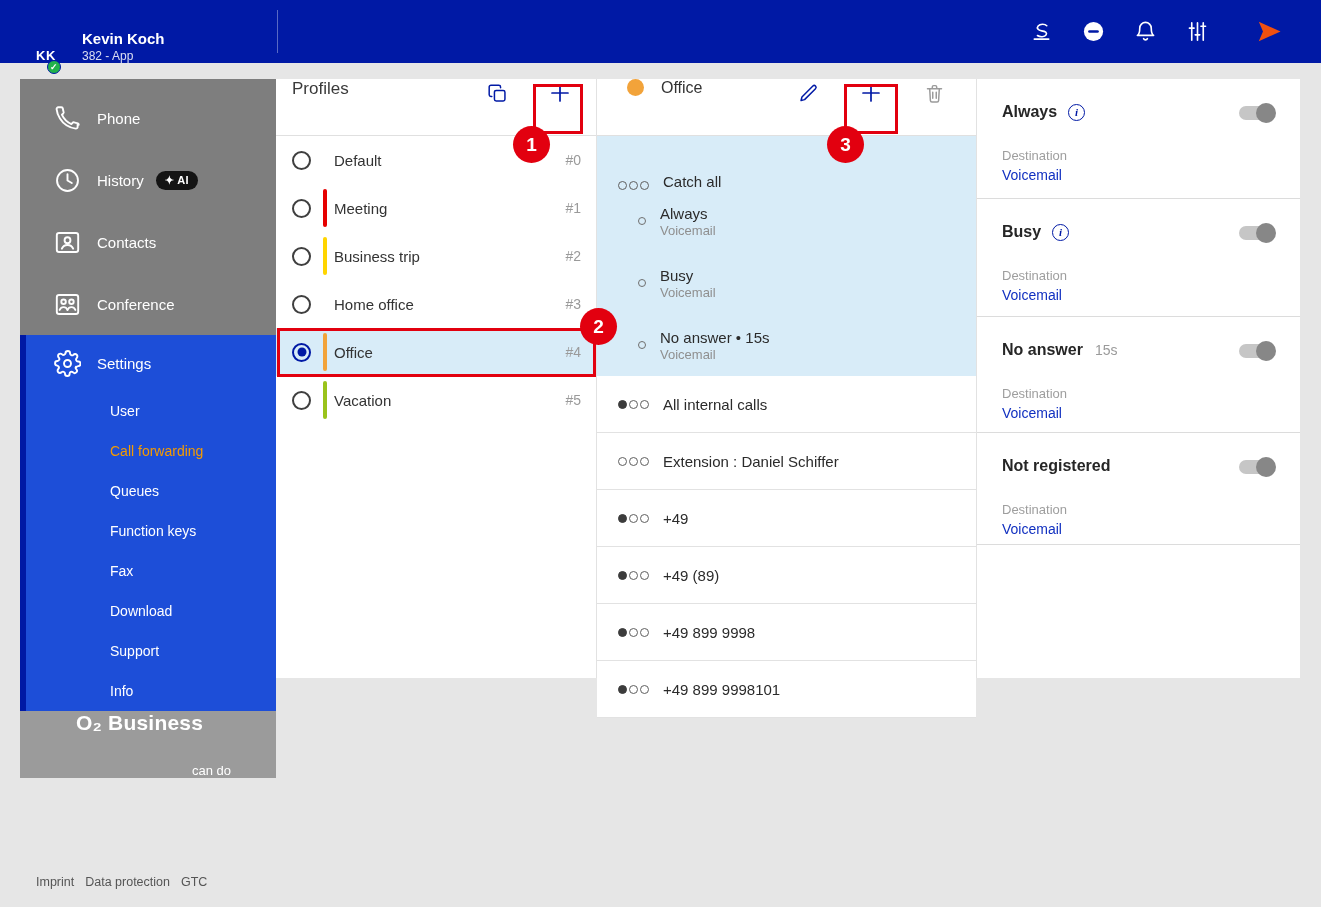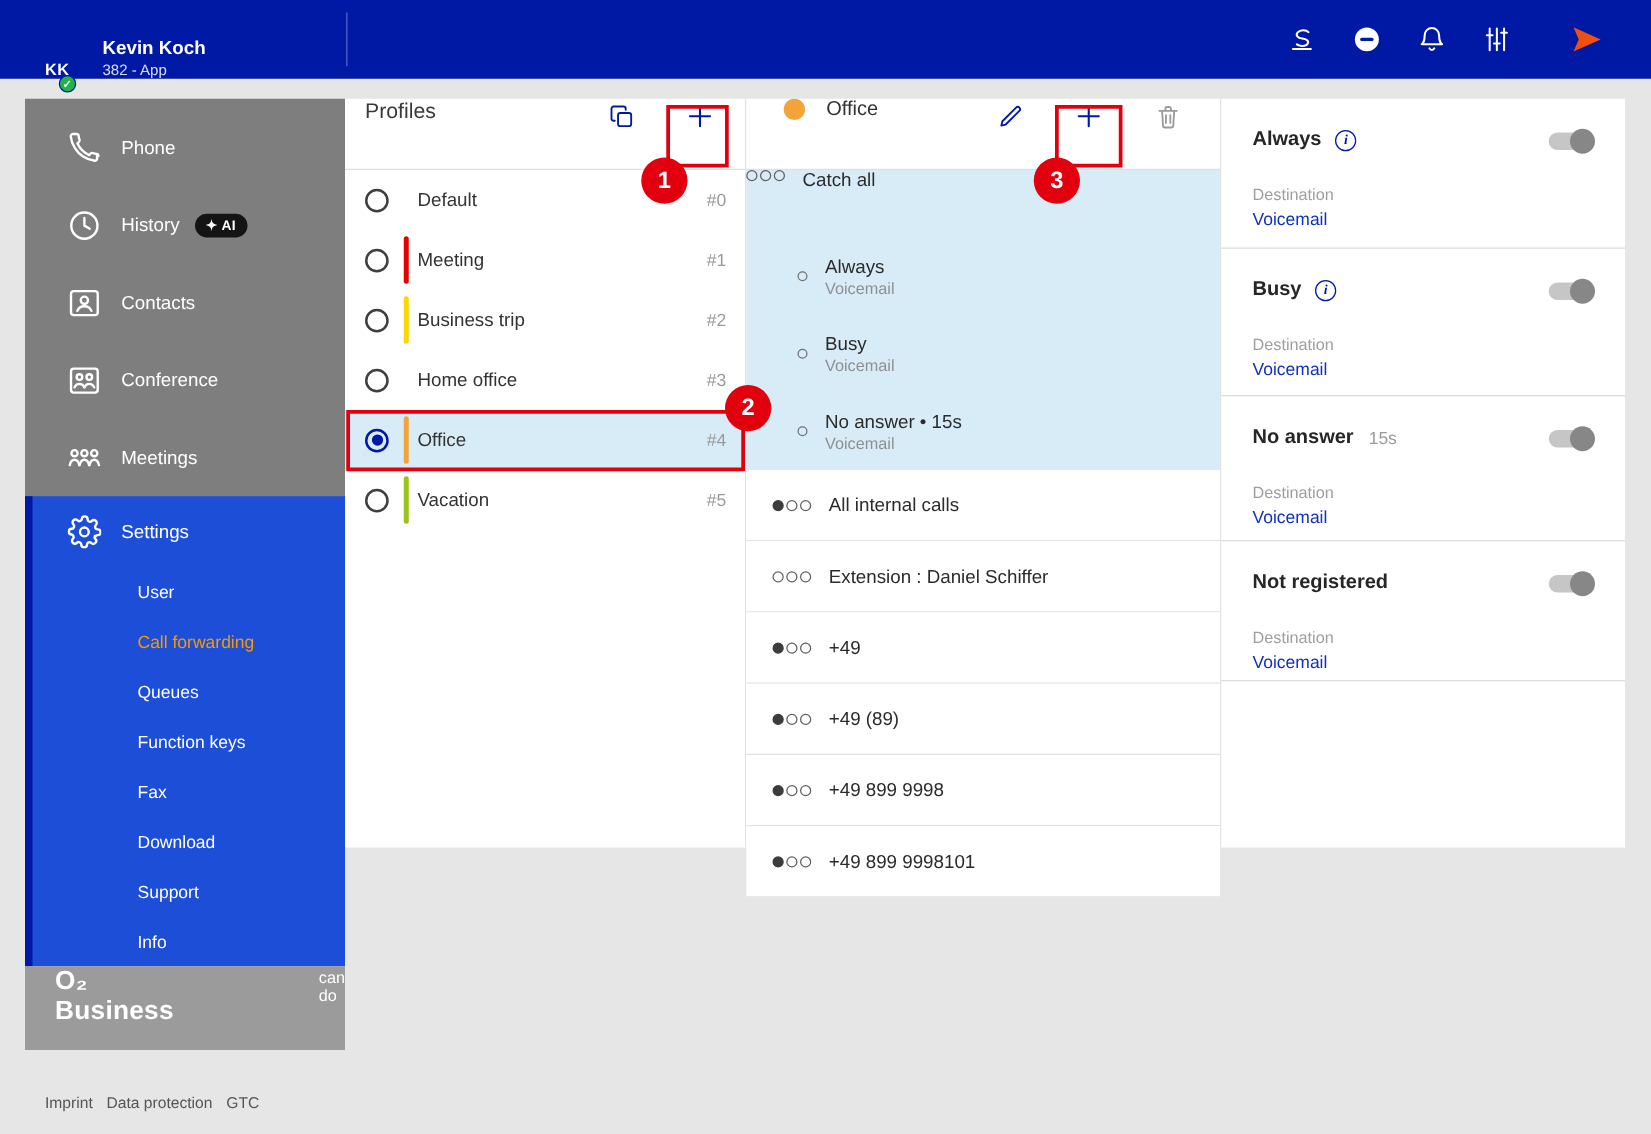--- a/index.html
+++ b/index.html
@@ -30,21 +30,21 @@
   .sidebar{width:256px;background:#7e7e7e;display:flex;flex-direction:column;color:#fff;flex:none}
   .nav-list{padding-top:8px}
   .nav-item{height:62px;display:flex;align-items:center;padding-left:34px;cursor:pointer;font-size:15px;flex:none}
   .nav-icon{width:27px;height:27px;margin-right:16px;flex:none;display:flex}
   .nav-icon svg{width:100%;height:100%}
   .ai-badge{margin-left:12px;background:#141414;border-radius:11px;padding:3px 9px;font-size:11px;font-weight:700;letter-spacing:.3px}
   .settings-block{background:#1d4ed8;border-left:6px solid #0019a5;flex:none}
   .settings-block .nav-item{height:56px;padding-left:28px}
   .subnav-item{height:40px;display:flex;align-items:center;padding-left:84px;font-size:14px;cursor:pointer;color:#fff}
   .subnav-item.active{color:#f59b00}
-  .sidebar-logo{margin-top:auto;height:67px;background:#9b9b9b;display:flex;flex-direction:row;justify-content:flex-end;padding-left:56px;flex:none}
+  .sidebar-logo{margin-top:auto;height:67px;background:#9b9b9b;display:flex;flex-direction:column;justify-content:space-between;padding-left:56px;flex:none}
   .logo-brand{font-size:21px;font-weight:700;letter-spacing:.2px}
   .logo-tagline{font-size:13px;margin-left:116px;margin-top:1px}
 
   
   .col{background:#fff;flex:none;position:relative}
   .col-profiles{width:321px;border-right:1px solid #e2e2e2}
   .col-detail{width:380px;border-right:1px solid #e2e2e2}
   .col-forwarding{width:323px}
 
   .col-header{height:57px;display:flex;align-items:flex-start;border-bottom:1px solid #e0e0e0;padding:0 22px 0 16px}
@@ -64,21 +64,21 @@
   .profile-row.selected .radio{border-color:#0019a5}
   .profile-row.selected .radio::after{content:"";position:absolute;left:50%;top:50%;transform:translate(-50%,-50%);width:9px;height:9px;border-radius:50%;background:#0019a5}
   .color-bar{width:4px;height:38px;margin-left:12px;border-radius:2px;flex:none;background:transparent}
   .profile-name{margin-left:7px;font-size:15px;color:#333}
   .profile-num{margin-left:auto;font-size:14px;color:#9a9a9a}
 
   
   .detail-dot{width:17px;height:17px;border-radius:50%;margin-right:17px;flex:none}
   .detail-title{font-size:16px;color:#333}
   .catchall{background:#d8ecf8;cursor:pointer}
-  .catchall-main{height:54px;display:flex;align-items:flex-start;}
+  .catchall-main{height:54px;display:flex;align-items:flex-end;padding-left:21px}
   .dots{display:flex;gap:2px;width:32px;flex:none}
   .dot{width:9px;height:9px;border:1.5px solid #5f5f5f;border-radius:50%}
   .dot.filled{background:#3c3c3c;border-color:#3c3c3c}
   .row-label{margin-left:13px;font-size:15px;color:#2b2b2b}
   .rule{height:62px;display:flex;align-items:center;padding-left:41px}
   .rule-circle{width:8px;height:8px;border:1.5px solid #6f6f6f;border-radius:50%;flex:none}
   .rule-text{margin-left:14px}
   .rule-title{font-size:15px;color:#2b2b2b}
   .rule-sub{font-size:13px;color:#8f8f8f;margin-top:1px}
   .entry{height:57px;display:flex;align-items:center;padding-left:21px;border-bottom:1px solid #e2e2e2;cursor:pointer;background:#fff}
@@ -191,33 +191,20 @@
           <svg viewBox="0 0 24 24" class="si">
               <rect x="2.5" y="3.5" width="19" height="17" rx="2"></rect>
               <circle cx="8.5" cy="9.5" r="2"></circle>
               <circle cx="15.5" cy="9.5" r="2"></circle>
               <path d="M5 16.8c.7-1.7 2-2.5 3.5-2.5s2.8.8 3.5 2.5"></path>
               <path d="M12 16.8c.7-1.7 2-2.5 3.5-2.5s2.8.8 3.5 2.5"></path>
             </svg>
         </span>
         <span>Conference</span>
       </div>
-      <div class="nav-item">
-        <span class="nav-icon">
-          <svg viewBox="0 0 24 24" class="si">
-              <circle cx="5" cy="8.5" r="2.2"></circle>
-              <circle cx="12" cy="8.5" r="2.2"></circle>
-              <circle cx="19" cy="8.5" r="2.2"></circle>
-              <path d="M1.6 17c.6-2.5 1.9-3.8 3.4-3.8S7.8 14.5 8.4 17"></path>
-              <path d="M8.6 17c.6-2.5 1.9-3.8 3.4-3.8s2.8 1.3 3.4 3.8"></path>
-              <path d="M15.6 17c.6-2.5 1.9-3.8 3.4-3.8s2.8 1.3 3.4 3.8"></path>
-            </svg>
-        </span>
-        <span>Meetings</span>
-      </div>
     </div>
 
     <div class="settings-block">
       <div class="nav-item">
         <span class="nav-icon">
           <svg viewBox="0 0 24 24" class="si" stroke-width="1.5">
               <circle cx="12" cy="12" r="3.1"></circle>
               <path d="M19.4 15a1.7 1.7 0 0 0 .3 1.9l.1.1a2 2 0 1 1-2.9 2.9l-.1-.1a1.7 1.7 0 0 0-1.9-.3 1.7 1.7 0 0 0-1 1.5V21a2 2 0 1 1-4.1 0v-.1a1.7 1.7 0 0 0-1.1-1.5 1.7 1.7 0 0 0-1.9.3l-.1.1a2 2 0 1 1-2.9-2.9l.1-.1a1.7 1.7 0 0 0 .3-1.9 1.7 1.7 0 0 0-1.5-1H3a2 2 0 1 1 0-4.1h.1a1.7 1.7 0 0 0 1.5-1.1 1.7 1.7 0 0 0-.3-1.9l-.1-.1a2 2 0 1 1 2.9-2.9l.1.1a1.7 1.7 0 0 0 1.9.3h.1a1.7 1.7 0 0 0 1-1.5V3a2 2 0 1 1 4.1 0v.1a1.7 1.7 0 0 0 1 1.5 1.7 1.7 0 0 0 1.9-.3l.1-.1a2 2 0 1 1 2.9 2.9l-.1.1a1.7 1.7 0 0 0-.3 1.9v.1a1.7 1.7 0 0 0 1.5 1h.2a2 2 0 1 1 0 4.1h-.1a1.7 1.7 0 0 0-1.5 1z"></path>
             </svg>
         </span>

